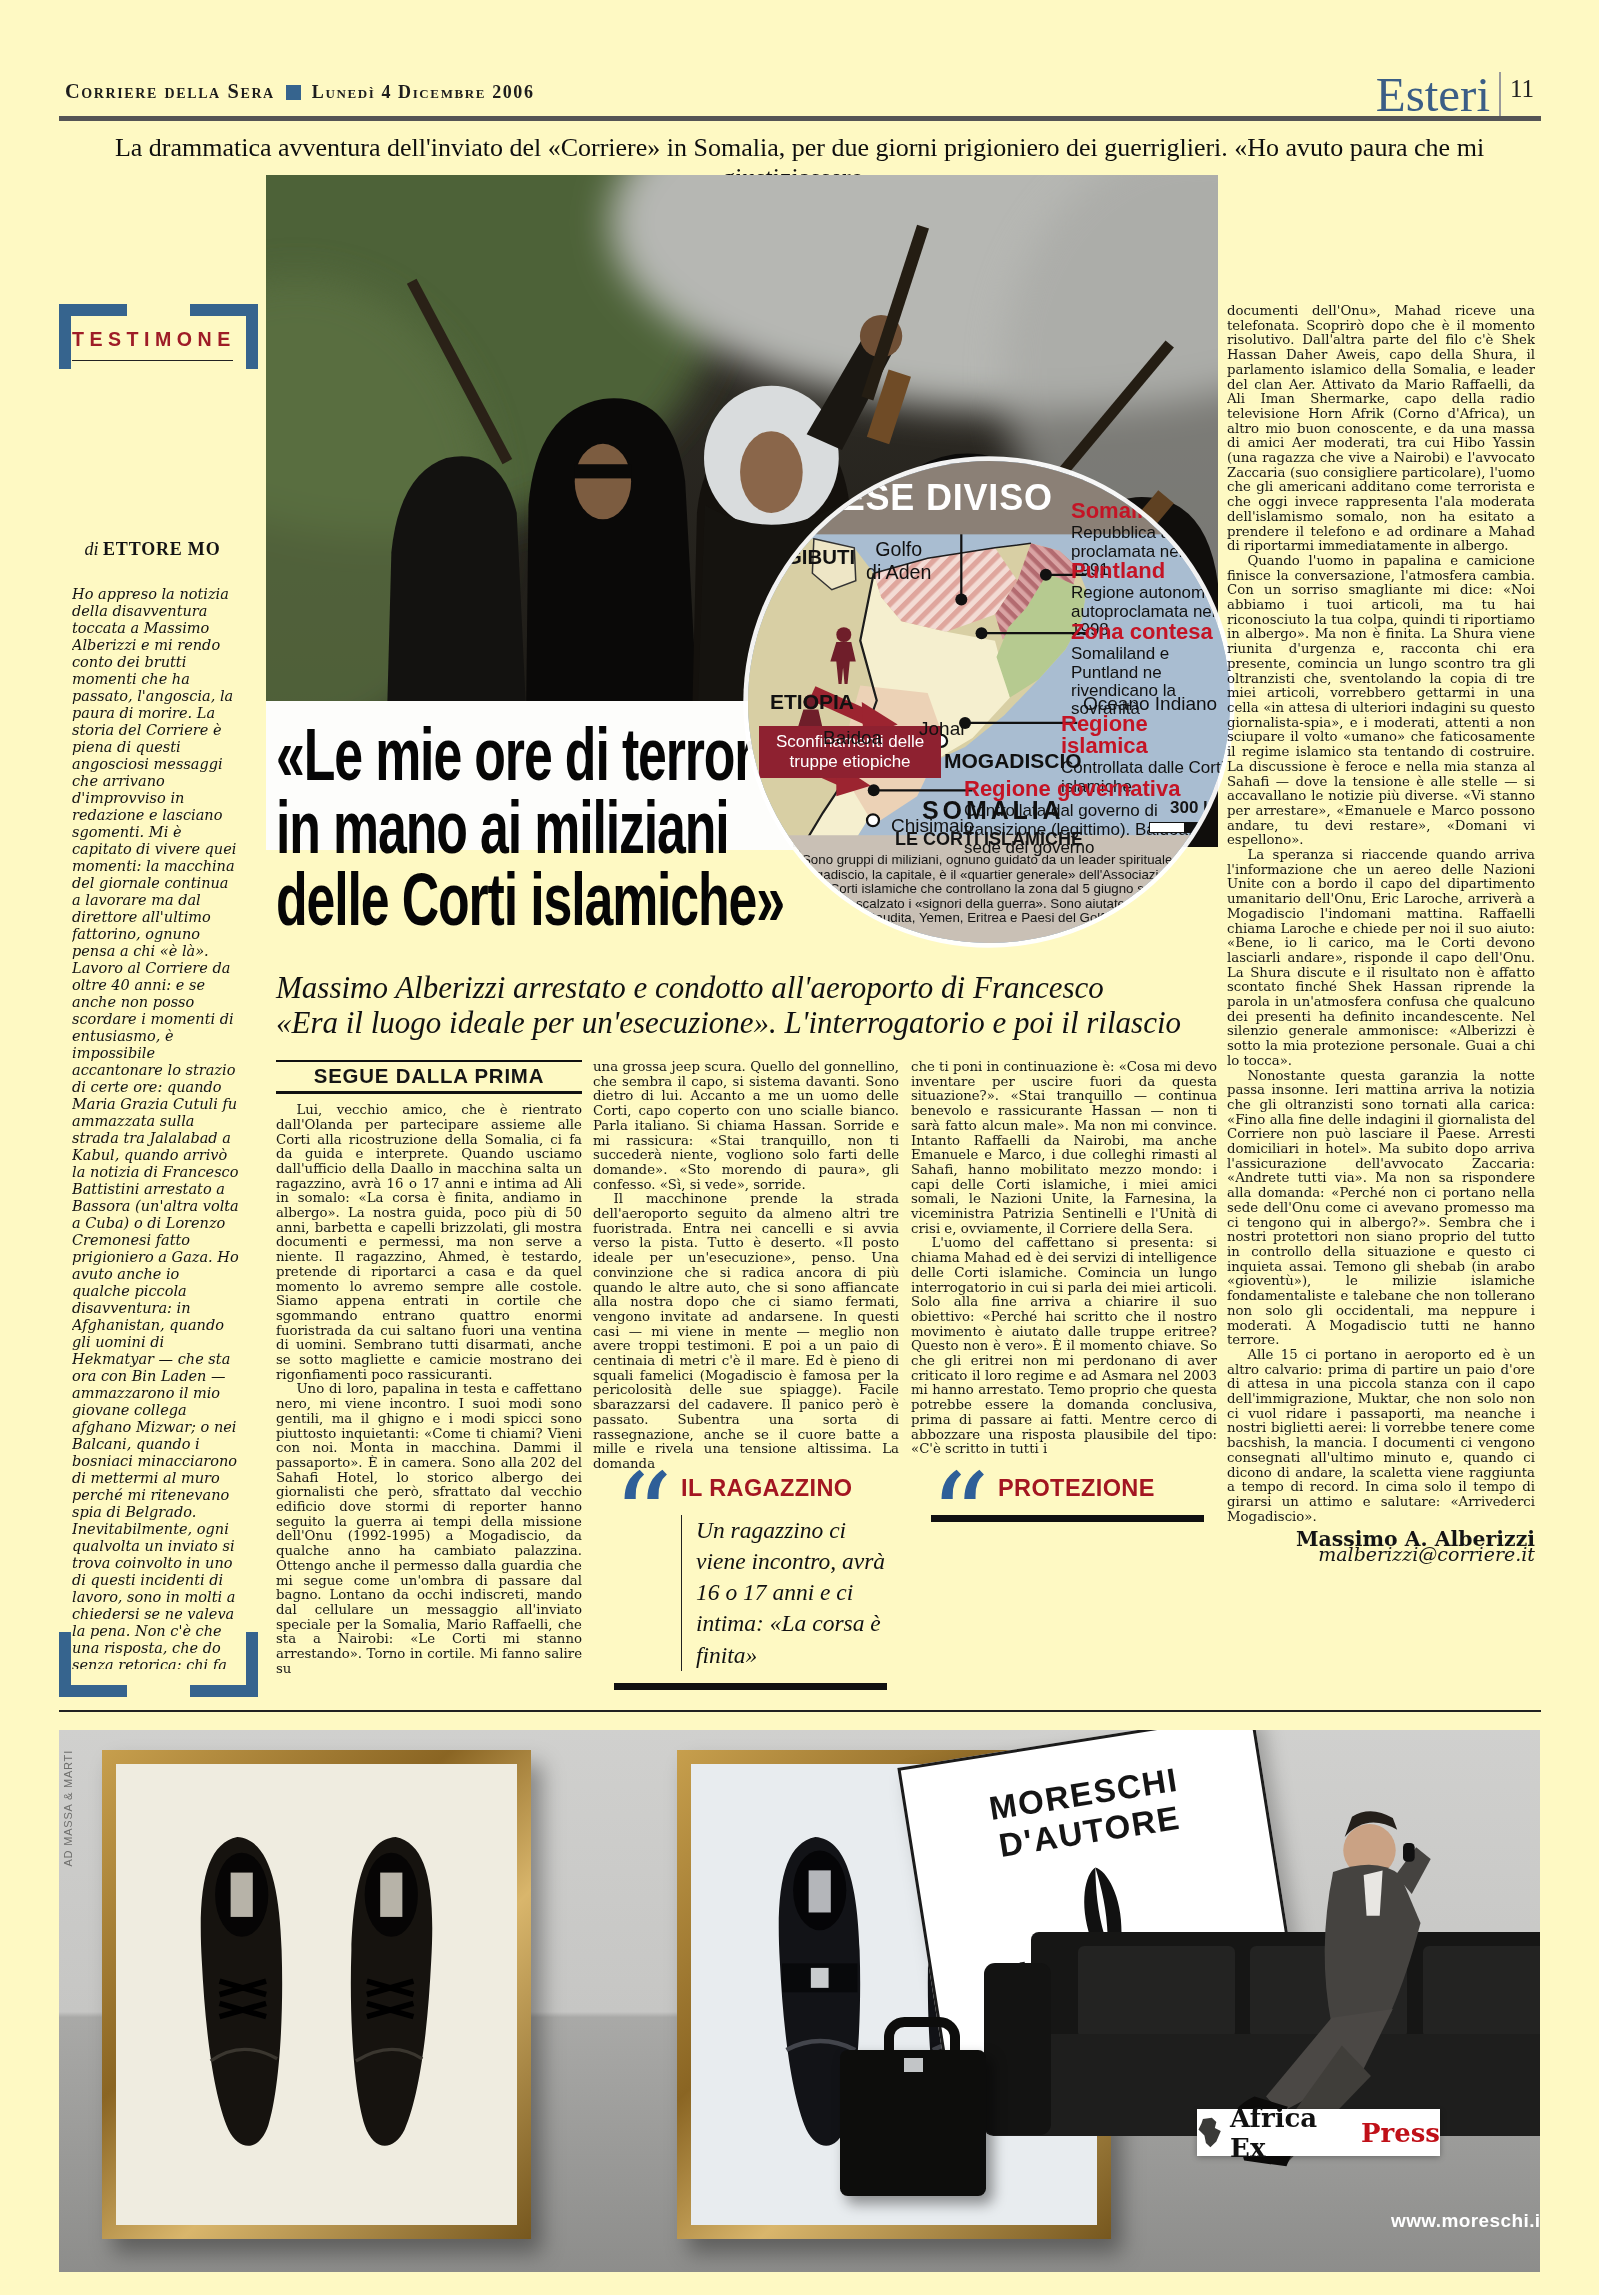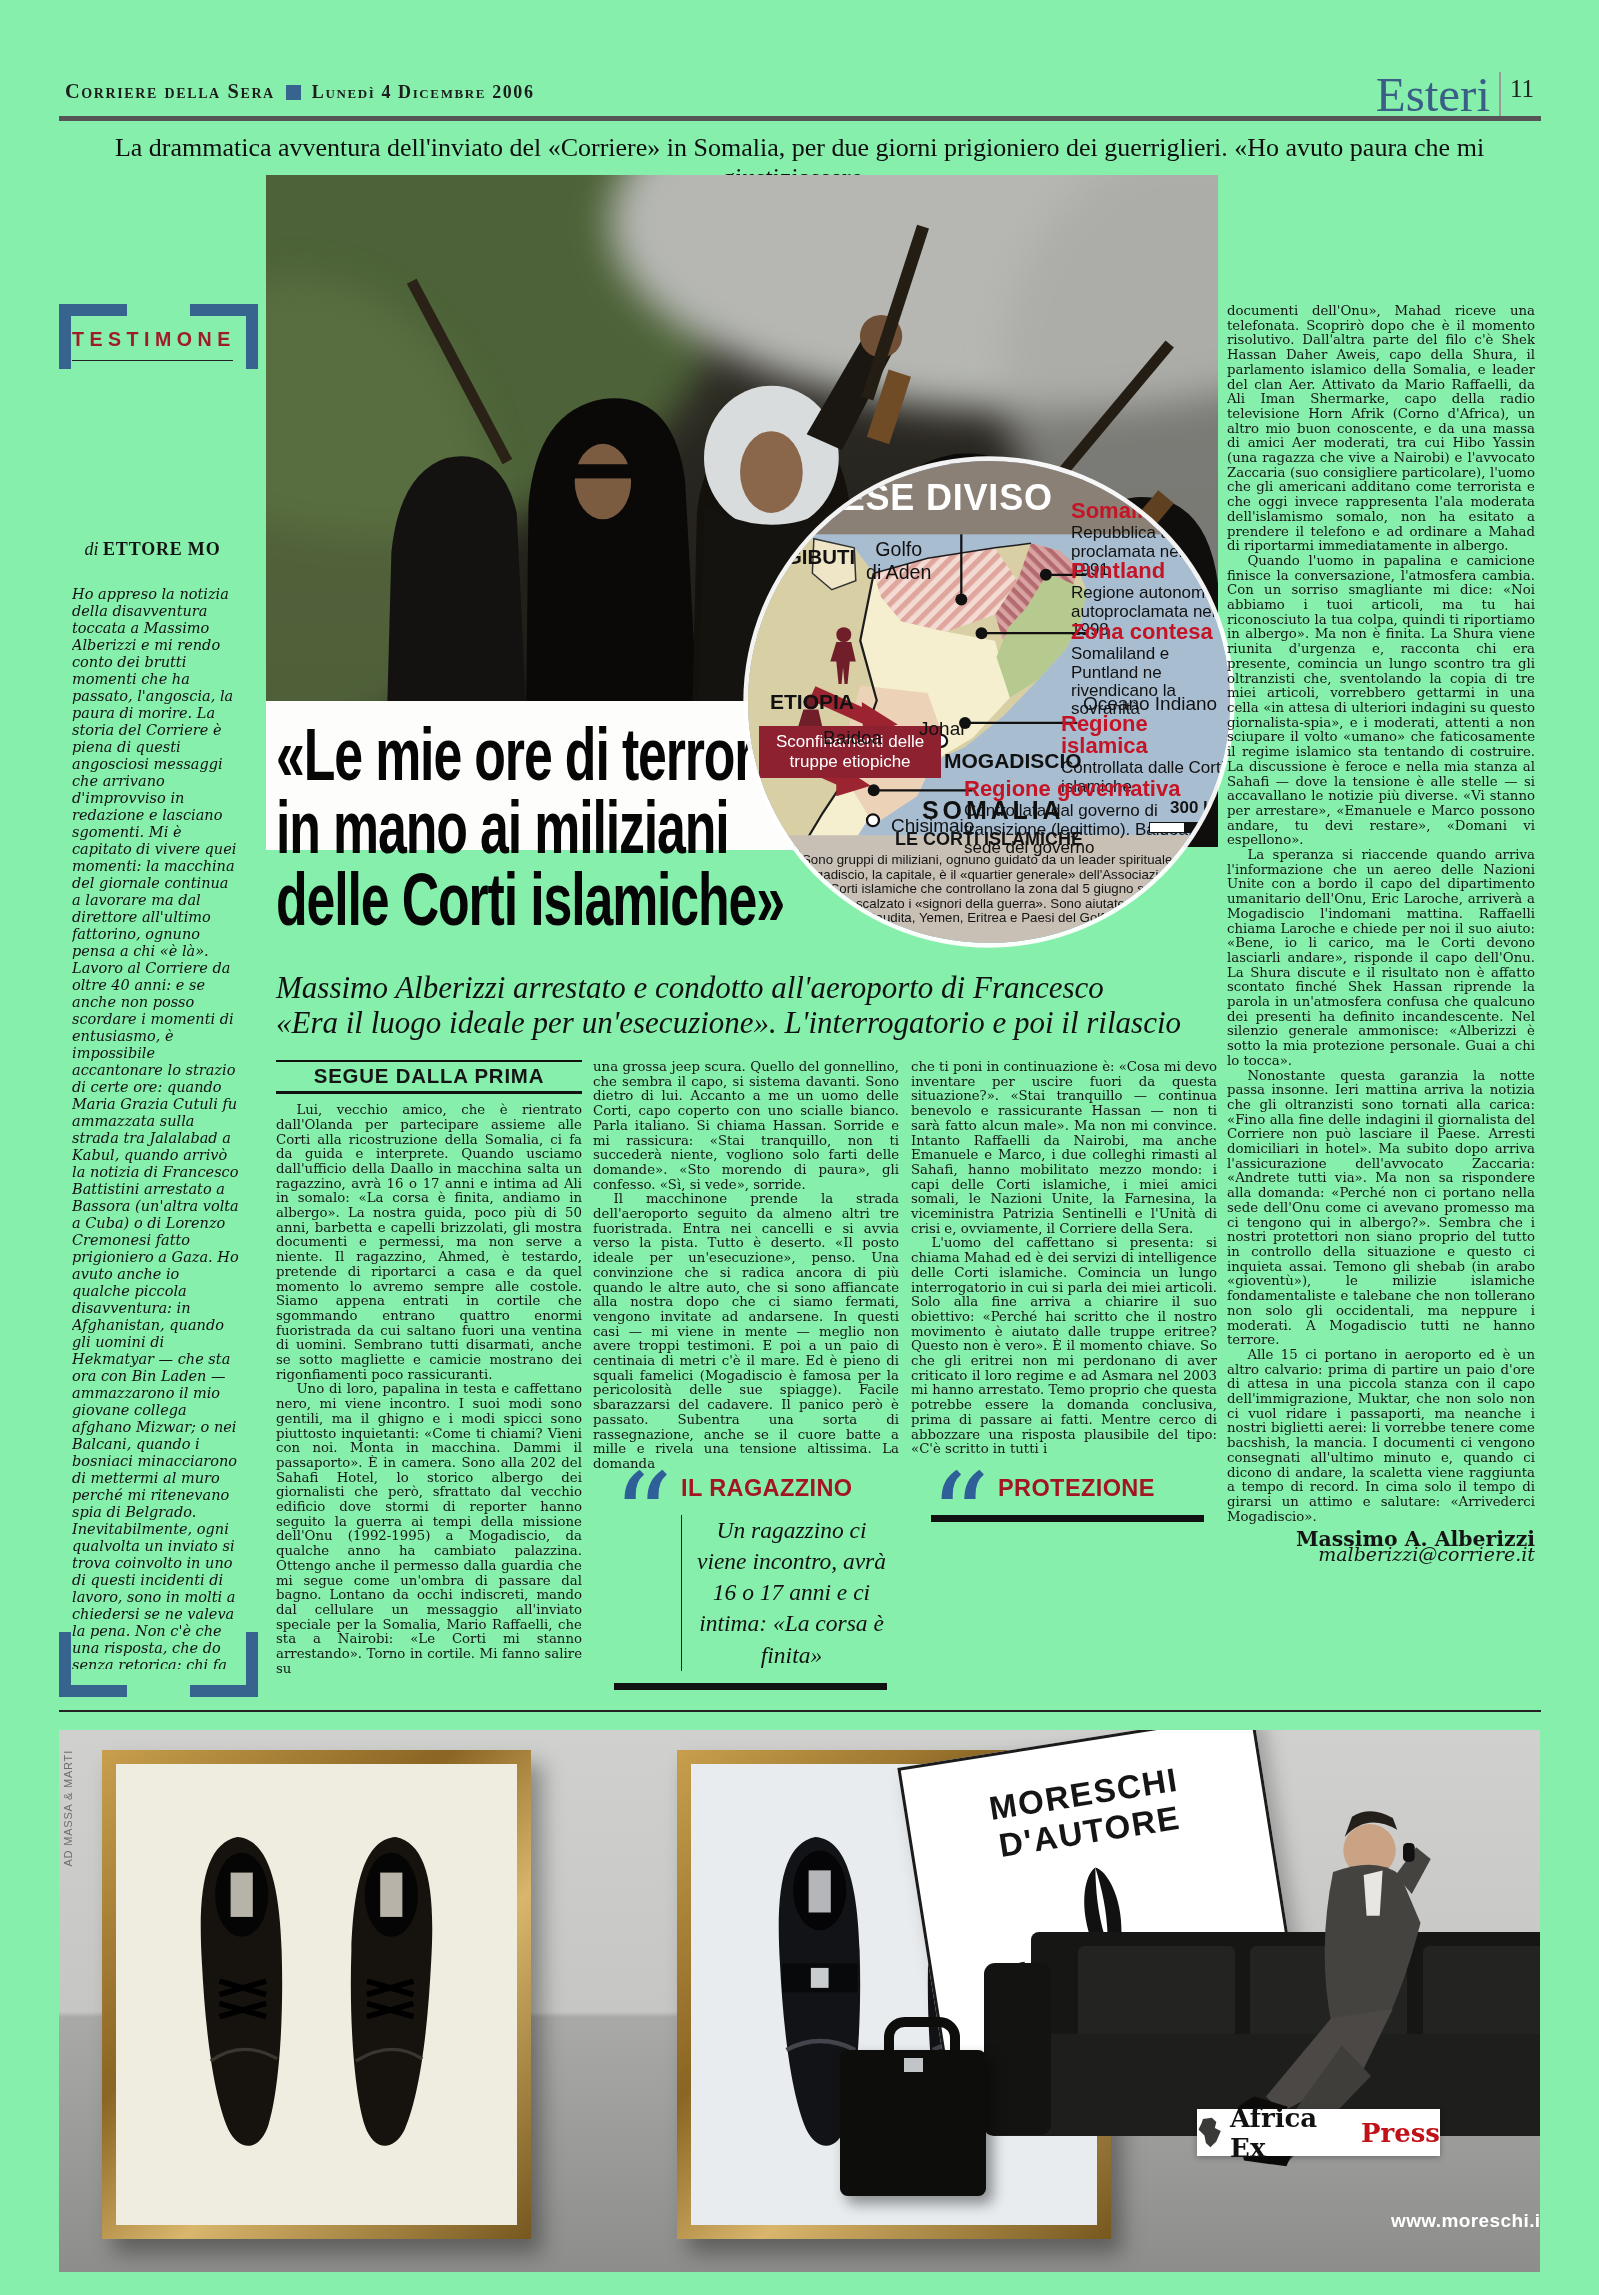--- a/index.html
+++ b/index.html
@@ -1,16 +1,16 @@
 <!DOCTYPE html>
 <html lang="it" style="font-size:12.5px"><head>
 <meta charset="utf-8">
 <style>
   html,body{margin:0;padding:0;background:#888;}
-  .page{position:relative;width:1600px;height:2295px;background:#86efac;overflow:hidden;
+  .page{position:relative;width:1600px;height:2295px;background:#fef9c3;overflow:hidden;
         font-family:"Liberation Serif",serif;color:#141414;}
 
   
   .masthead{position:absolute;left:65px;top:80px;font-variant:small-caps;font-weight:bold;
             font-size:20.4px;letter-spacing:1.6px;color:#1d1d1d;}
   .mast-square{display:inline-block;width:15px;height:15px;background:#36648e;margin:0 11px;vertical-align:-1.6px;}
   .mast-date{font-variant:small-caps;font-weight:bold;font-size:18px;letter-spacing:1.6px;color:#1d1d1d;}
   .section-name{position:absolute;right:110px;top:66px;font-size:49px;font-weight:normal;color:#3b5e86;}
   .section-div{position:absolute;right:99px;top:72px;width:1.6px;height:49px;background:#9a9a9a;}
   .page-num{position:absolute;right:66px;top:75px;font-size:25px;color:#222;}
@@ -84,21 +84,21 @@
 
   
   .pq{position:absolute;width:273px;border-bottom:7px solid #111;padding-bottom:12.5px;}
   .pq1{left:614px;top:1472px;}
   .pq2{left:931px;top:1472px;}
   .pq-marks{position:absolute;left:-1.6px;top:-14px;color:#2e5f98;font-family:"DejaVu Serif",serif;
             font-size:118px;line-height:1;height:82px;overflow:hidden;}
   .pq-head{margin-left:67px;color:#a31621;font-family:"Liberation Sans",sans-serif;font-weight:bold;
            font-size:23.5px;letter-spacing:0.4px;padding-top:3.1px;}
   .pq-body{margin-left:67px;margin-top:12.5px;border-left:1.6px solid #222;padding-left:14px;
-           font-style:italic;font-size:23.5px;line-height:1.33;color:#111;text-align:center;}
+           font-style:italic;font-size:23.5px;line-height:1.33;color:#111;}
 
   .ad-rule{position:absolute;left:59px;top:1710px;width:1482px;height:2.4px;background:#222;}
 
   
   .ad{position:absolute;left:59px;top:1730px;width:1481px;height:542px;overflow:hidden;
       background:linear-gradient(#d0d0ce 0%,#c6c6c4 52%,#a9a9a7 53%,#9a9a98 78%,#8d8d8b 100%);}
   .ad-credit{position:absolute;left:3.1px;top:20.4px;font-family:"Liberation Sans",sans-serif;font-size:11px;
              color:#6e6e6c;writing-mode:vertical-rl;transform:rotate(180deg);letter-spacing:0.8px;}
   .frame{position:absolute;padding:14px;background:linear-gradient(135deg,#c79f4d,#8a6523 38%,#d9b66c 62%,#76571e);
          box-shadow:11px 14px 20.4px rgba(0,0,0,.35);}

